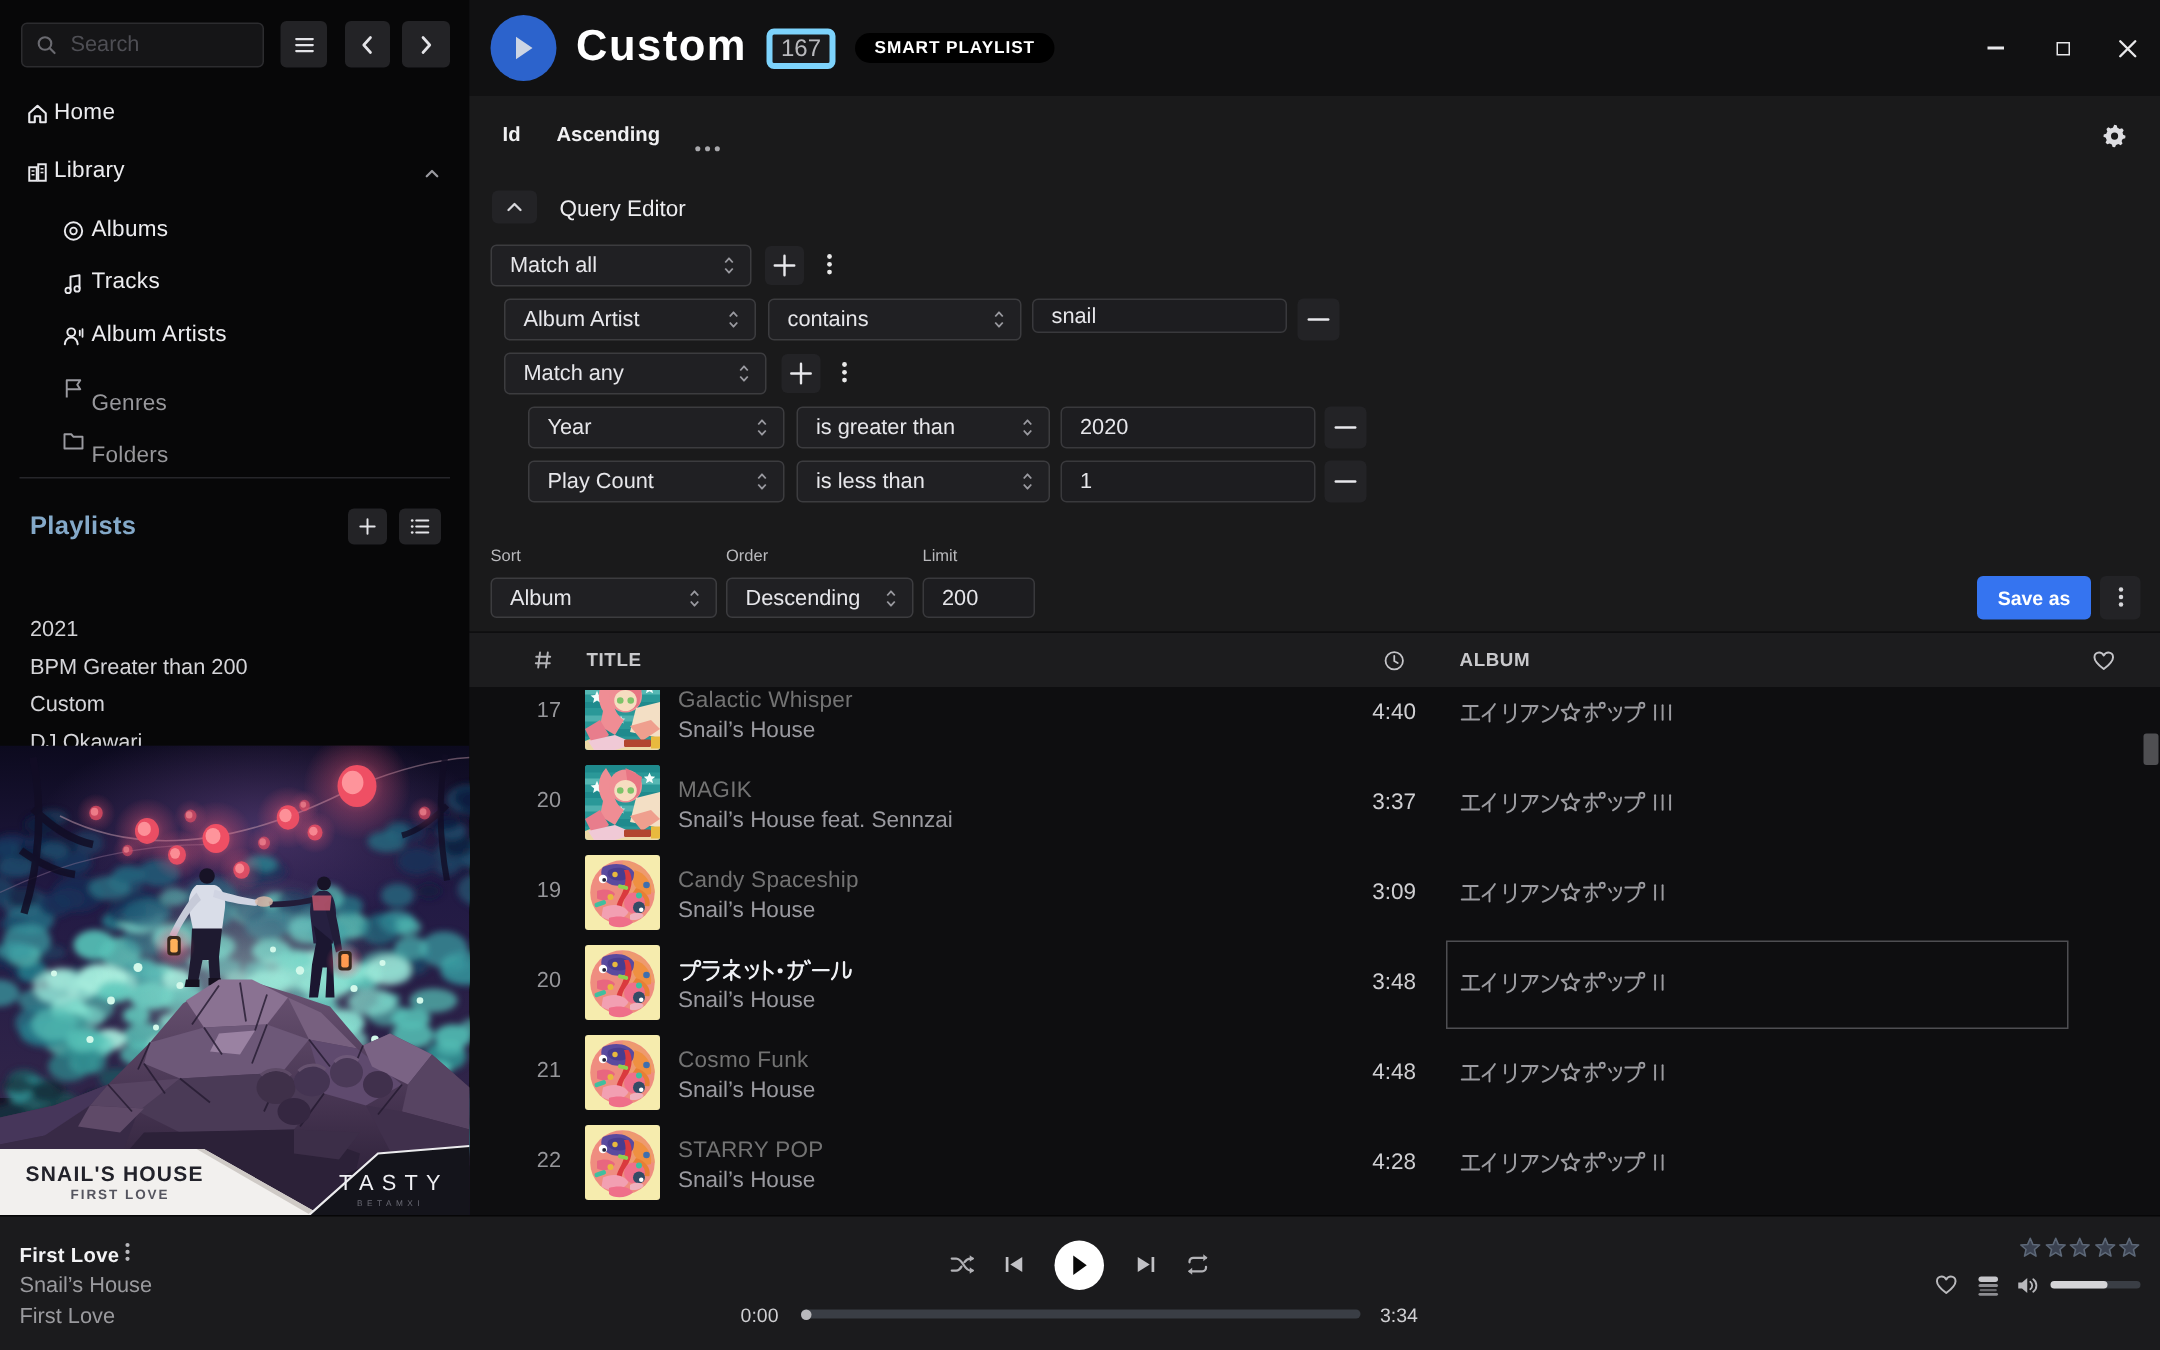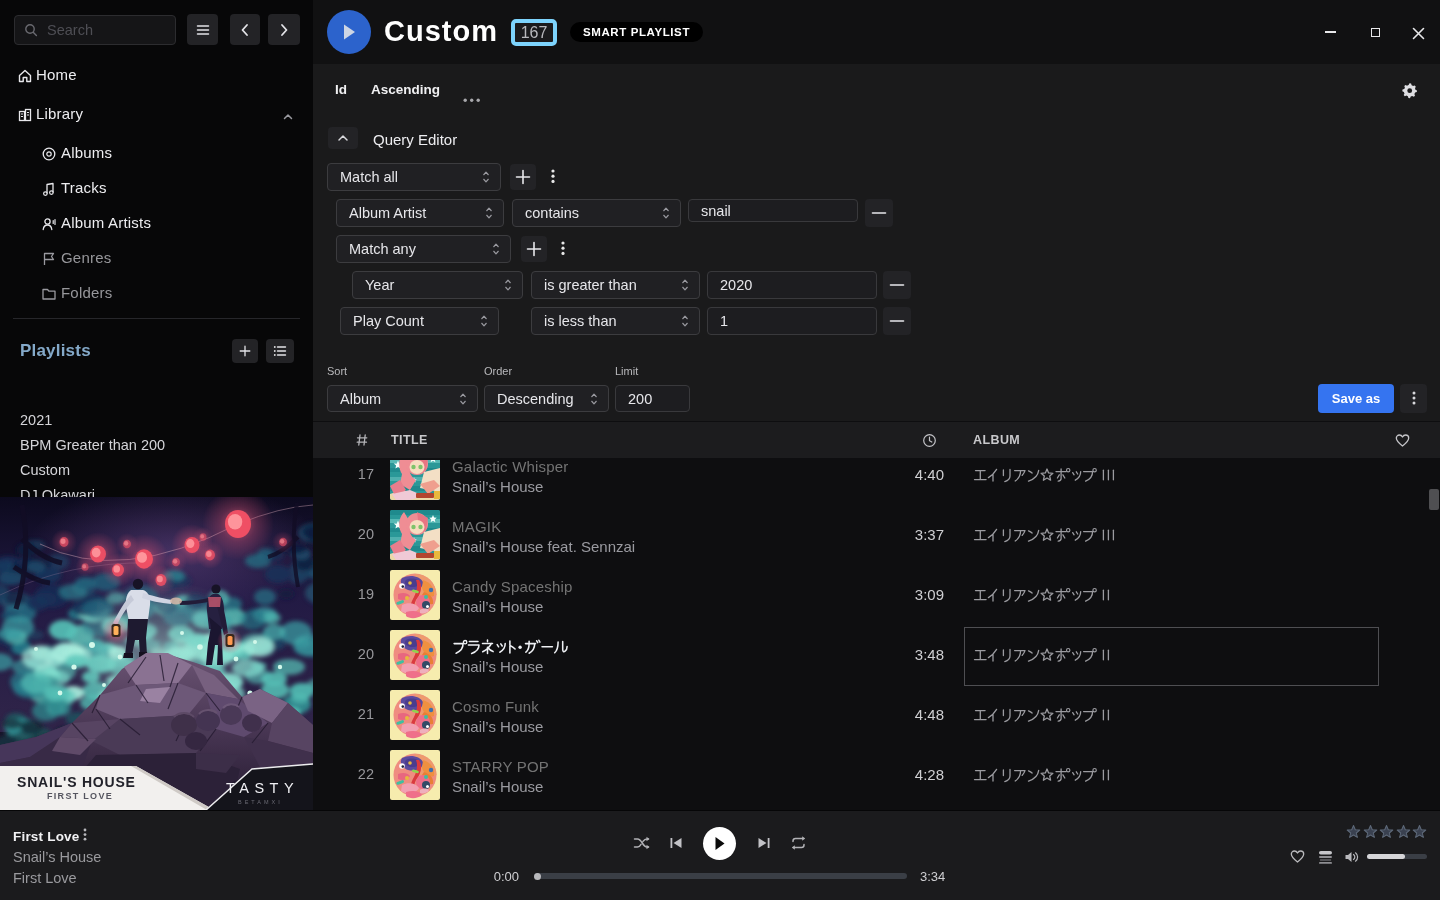--- a/index.html
+++ b/index.html
@@ -8,21 +8,21 @@
 #titlebar { position:absolute; left:313px; top:0; width:1127px; height:64px; background:#111112; }
 #main { position:absolute; left:313px; top:64px; width:1127px; height:357px; background:#1a1a1b; }
 #table { position:absolute; left:313px; top:421px; width:1127px; height:387px; background:#0e0e10; }
 #player { position:absolute; left:0; top:810px; width:1440px; height:90px; background:#1b1b1d; border-top:1px solid #060607; }
 .sel,.inp { position:absolute; background:#202023; border:1px solid #3c3c3f; border-radius:4px;
   display:flex; align-items:center; padding:0 10px 0 12px; color:#e6e6ea; font-size:14.5px; }
 .sel span { flex:1; }
 .inp { background:#1d1d20; border-color:#39393c; }
 .sqbtn { position:absolute; background:#232326; border-radius:4px; display:flex; align-items:center; justify-content:center; }
 .nav { position:absolute; font-size:15px; font-weight:400; color:#ededf0; letter-spacing:0.2px; }
-.nav.dim { color:#97979b; }
+.nav.dim { color:#97979b;margin-top:11px; }
 .pl { position:absolute; left:20px; font-size:14.5px; color:#d4d4d8;margin-top:40px; }
 .num { position:absolute; left:330px; width:44px; text-align:right; font-size:14.5px; color:#97979b; }
 .ttl { position:absolute; font-size:15px; font-weight:400; color:#737373; letter-spacing:0.2px; }
 .art { position:absolute; font-size:15px; color:#9a9aa0; }
 .dur { position:absolute; left:880px; width:64px; text-align:right; font-size:15px; color:#cfcfd2; }
 .lbl { position:absolute; font-size:11px; color:#b9b9bc; }
 </style></head>
 <body>
 
 <div id="sidebar">
@@ -622,21 +622,21 @@
     </div>
   <div class="inp" style="left:394px;top:207px;width:170px;height:28px">
       <span>2020</span>
     </div>
   <div class="sqbtn" style="left:570px;top:207px;width:28px;height:28px">
       <svg width="18" height="18" viewBox="0 0 18 18">
         <path d="M2.5,9 H15.5" stroke="#e8e8ec" stroke-width="1.6" stroke-linecap="round"></path>
       </svg>
     </div>
 
-  <div class="sel" style="left:27px;top:243px;width:159px;height:28px">
+  <div class="sel" style="left:39px;top:243px;width:171px;height:28px">
       <span>Play Count</span>
       <svg width="8" height="14" viewBox="0 0 8 14">
         <path d="M1.5,5 L4,2.2 L6.5,5" fill="none" stroke="#9a9aa0" stroke-width="1.2" stroke-linejoin="round"></path>
         <path d="M1.5,9 L4,11.8 L6.5,9" fill="none" stroke="#9a9aa0" stroke-width="1.2" stroke-linejoin="round"></path>
       </svg>
     </div>
   <div class="sel" style="left:218px;top:243px;width:169px;height:28px">
       <span>is less than</span>
       <svg width="8" height="14" viewBox="0 0 8 14">
         <path d="M1.5,5 L4,2.2 L6.5,5" fill="none" stroke="#9a9aa0" stroke-width="1.2" stroke-linejoin="round"></path>

